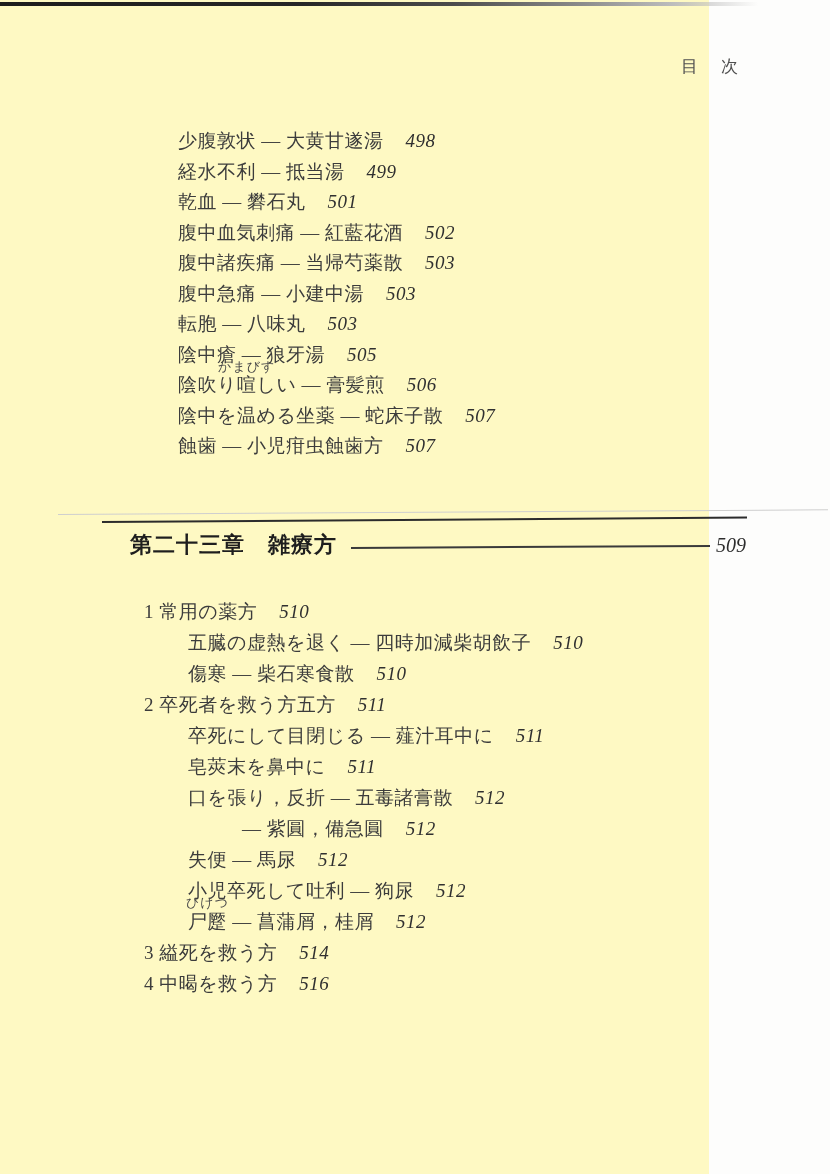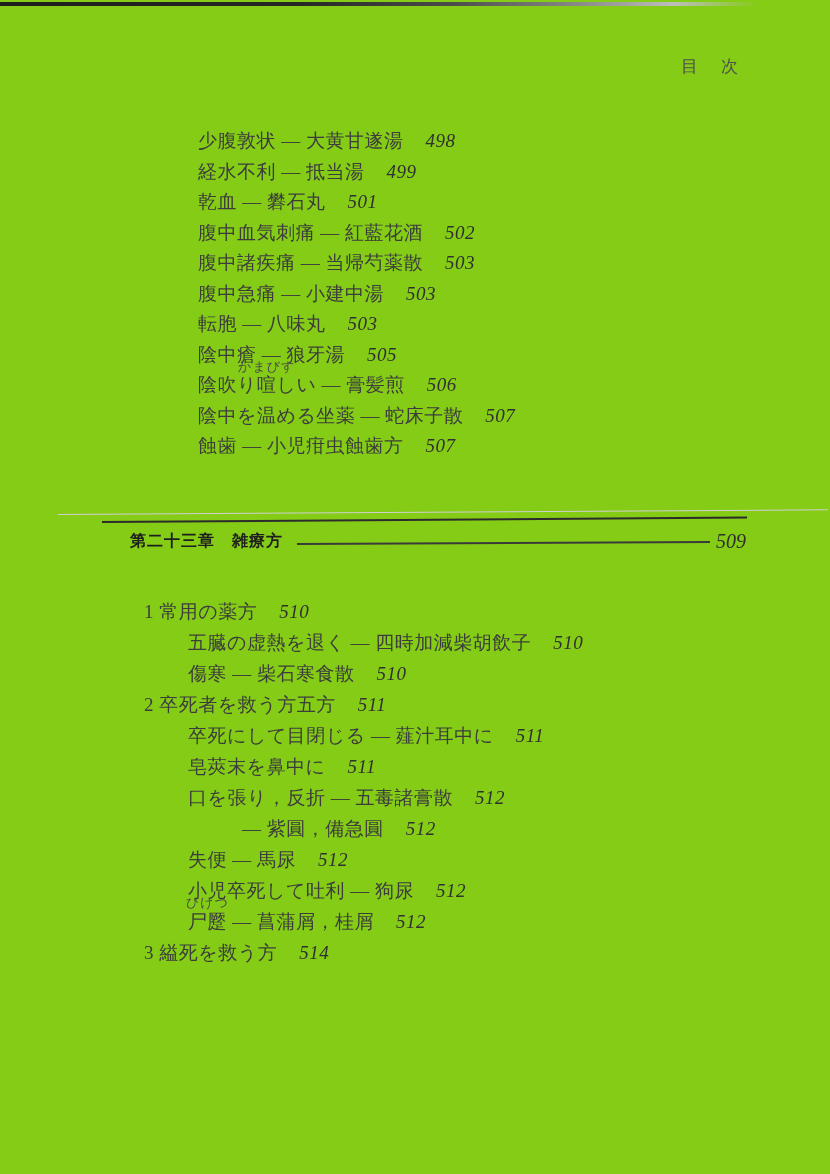--- a/index.html
+++ b/index.html
@@ -4,60 +4,60 @@
 <style>
   html,body{margin:0;padding:0;}
   body{
     width:830px;height:1174px;
     background:#fdfdfc;
     font-family:"Liberation Serif","DejaVu Serif",serif;
     color:#3a3a3a;
     overflow:hidden;
     position:relative;
   }
-  .page{position:absolute;inset:0;width:830px;height:1174px;background:#84cc16;}
+  .page{position:absolute;inset:0;width:709px;height:1174px;background:#fef9c3;}
 
   
   .scan-edge{
     position:absolute;top:2px;left:0;width:782px;height:4px;
     background:linear-gradient(to right,#1d1d1d 0%,#262626 38%,#4c4c4c 58%,#8a8a8a 74%,#bdbdbd 86%,rgba(190,190,190,0) 97%);
   }
 
   
   .toc-header{
     position:absolute;top:55px;left:681px;
     font-size:17px;color:#4f4f4f;letter-spacing:3px;
     white-space:nowrap;
   }
 
   .toc-line{white-space:nowrap;height:30.5px;line-height:30.5px;font-size:19px;letter-spacing:0.5px;color:#3c3c3c;}
   .pg{font-style:italic;font-family:"Liberation Serif",serif;font-size:19px;color:#303030;margin-left:22px;letter-spacing:0.5px;}
 
   
-  .front-list{position:absolute;top:126px;left:178px;margin-left:20px;}
+  .front-list{position:absolute;top:126px;left:178px;}
 
   
   .ruby{position:relative;display:inline-block;}
   .ruby .rt{
     position:absolute;left:50%;top:-8px;transform:translateX(-50%);
     font-size:13px;line-height:9px;letter-spacing:1px;color:#4a4a4a;white-space:nowrap;
   }
 
   
   .rule-ghost{position:absolute;top:514px;left:58px;width:770px;height:1px;background:#cfcfcf;transform:rotate(-0.35deg);transform-origin:left center;}
   .rule-main{position:absolute;top:521px;left:102px;width:645px;height:2px;background:#2c2c2c;transform:rotate(-0.4deg);transform-origin:left center;}
 
   
   .chapter-row{
     position:absolute;top:530px;left:130px;width:616px;
     display:flex;align-items:center;
   }
   .chapter-title{
     font-family:"Liberation Sans","DejaVu Sans",sans-serif;
-    font-weight:bold;font-size:16px;color:#1e1e1e;letter-spacing:1px;white-space:nowrap;
+    font-weight:bold;font-size:22px;color:#1e1e1e;letter-spacing:1px;white-space:nowrap;
   }
   .chapter-leader{flex:1;height:0;border-bottom:2px solid #3a3a3a;margin:3px 6px 0 14px;transform:rotate(-0.3deg);}
   .chapter-page{font-style:italic;font-size:20px;color:#2d2d2d;}
 
   
   .chapter-list{position:absolute;top:596px;left:140px;}
   .chapter-list .toc-line{height:31px;line-height:31px;}
   .l1{margin-left:4px;}
   .l2{margin-left:48px;}
   .l3{margin-left:102px;}
@@ -104,15 +104,16 @@
     <div class="toc-line l2"><span>卒死にして目閉じる — 薤汁耳中に</span><span class="pg">511</span></div>
     <div class="toc-line l2"><span>皂莢末を鼻中に</span><span class="pg">511</span></div>
     <div class="toc-line l2"><span>口を張り，反折 — 五毒諸膏散</span><span class="pg">512</span></div>
     <div class="toc-line l3"><span>— 紫圓，備急圓</span><span class="pg">512</span></div>
     <div class="toc-line l2"><span>失便 — 馬尿</span><span class="pg">512</span></div>
     <div class="toc-line l2"><span>小児卒死して吐利 — 狗尿</span><span class="pg">512</span></div>
     <div class="toc-line l2">
       <span><span class="ruby"><span>尸蹷</span><span class="rt">ひけつ</span></span><span> — 菖蒲屑，桂屑</span></span><span class="pg">512</span>
     </div>
     <div class="toc-line l1"><span>3 縊死を救う方</span><span class="pg">514</span></div>
+    <div class="toc-line l1"><span>4 中暍を救う方</span><span class="pg">516</span></div>
   </div>
 
 </div>
 
 </body></html>

